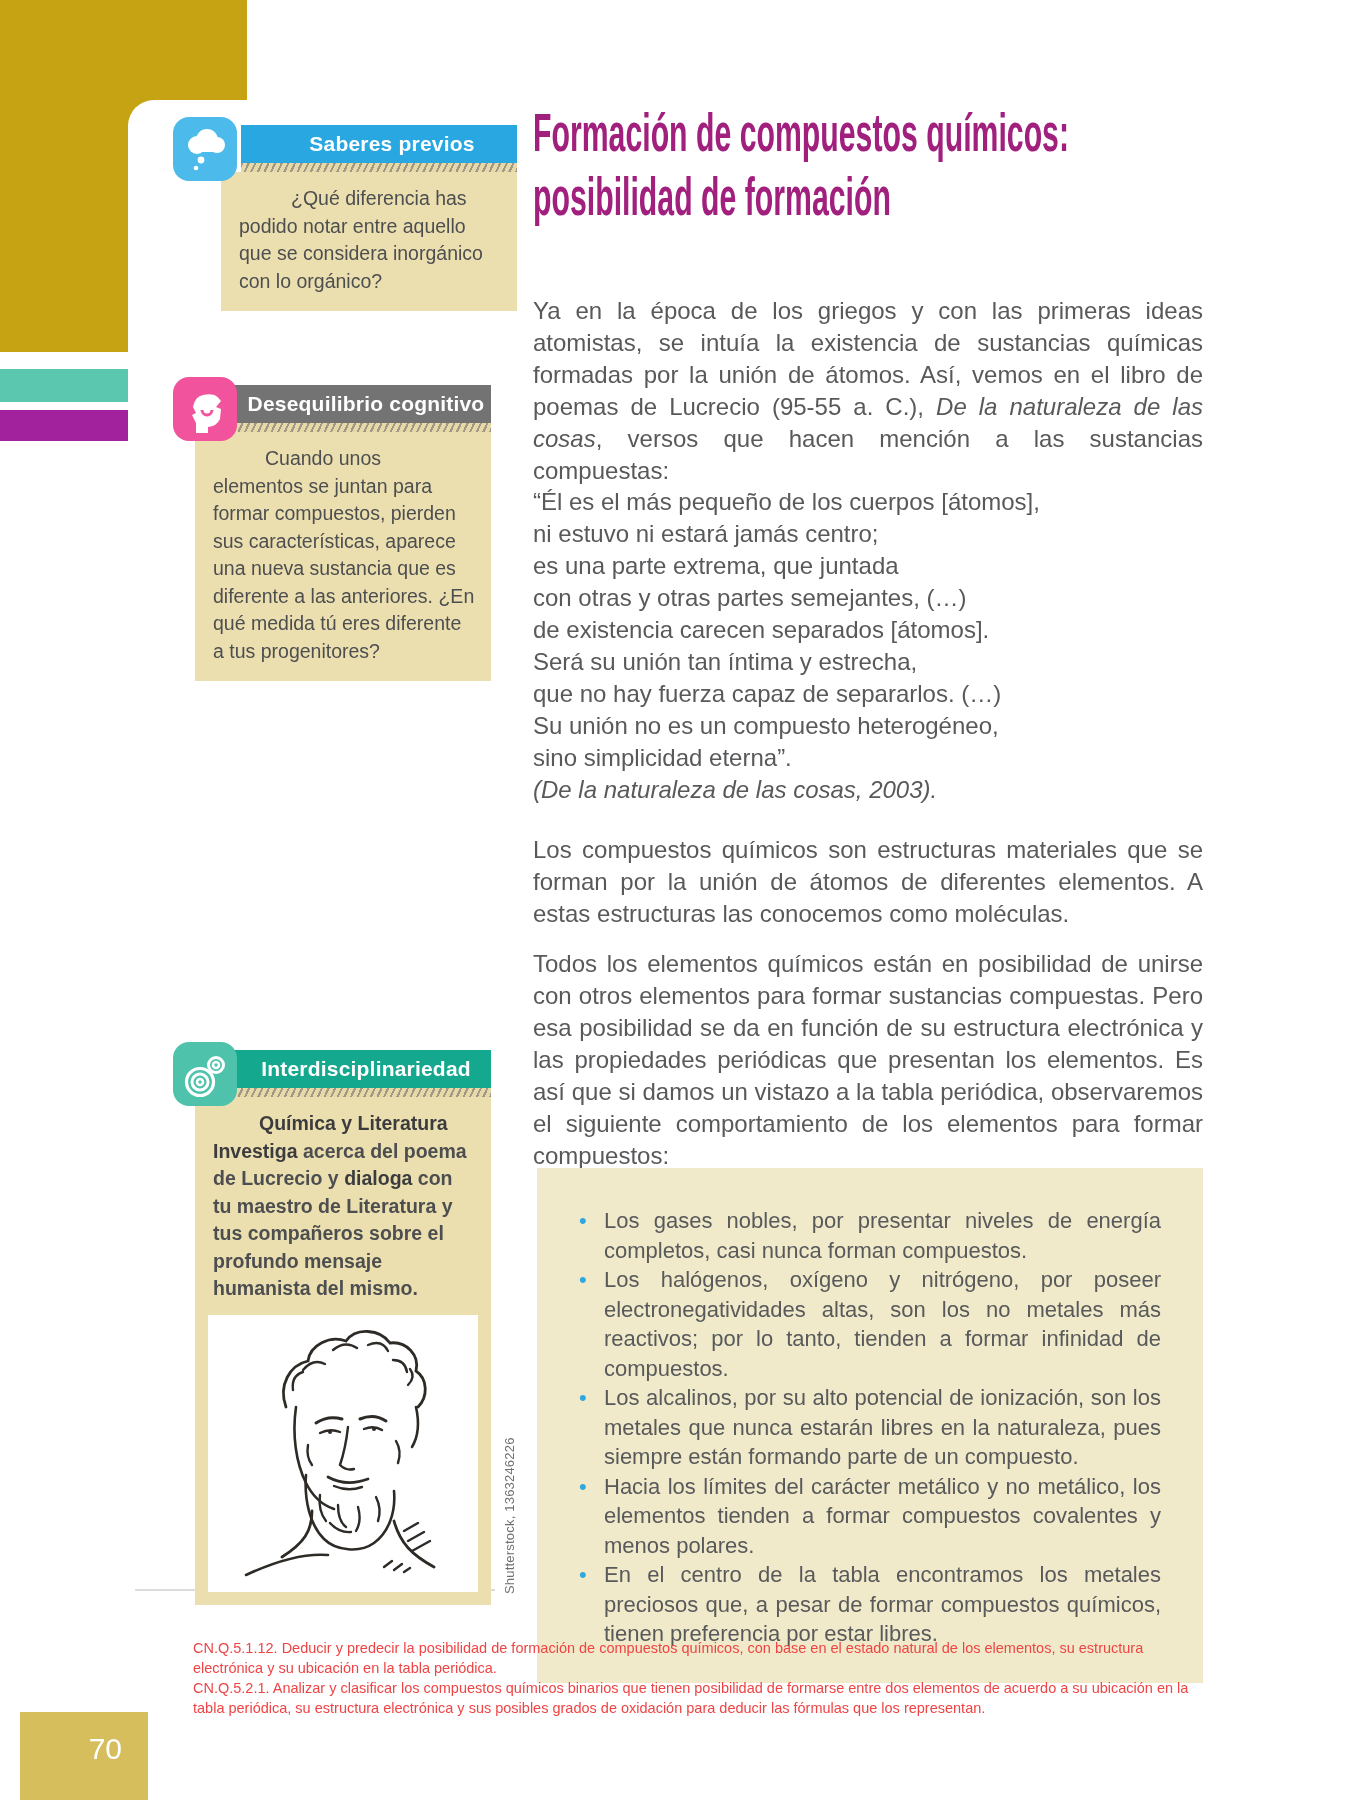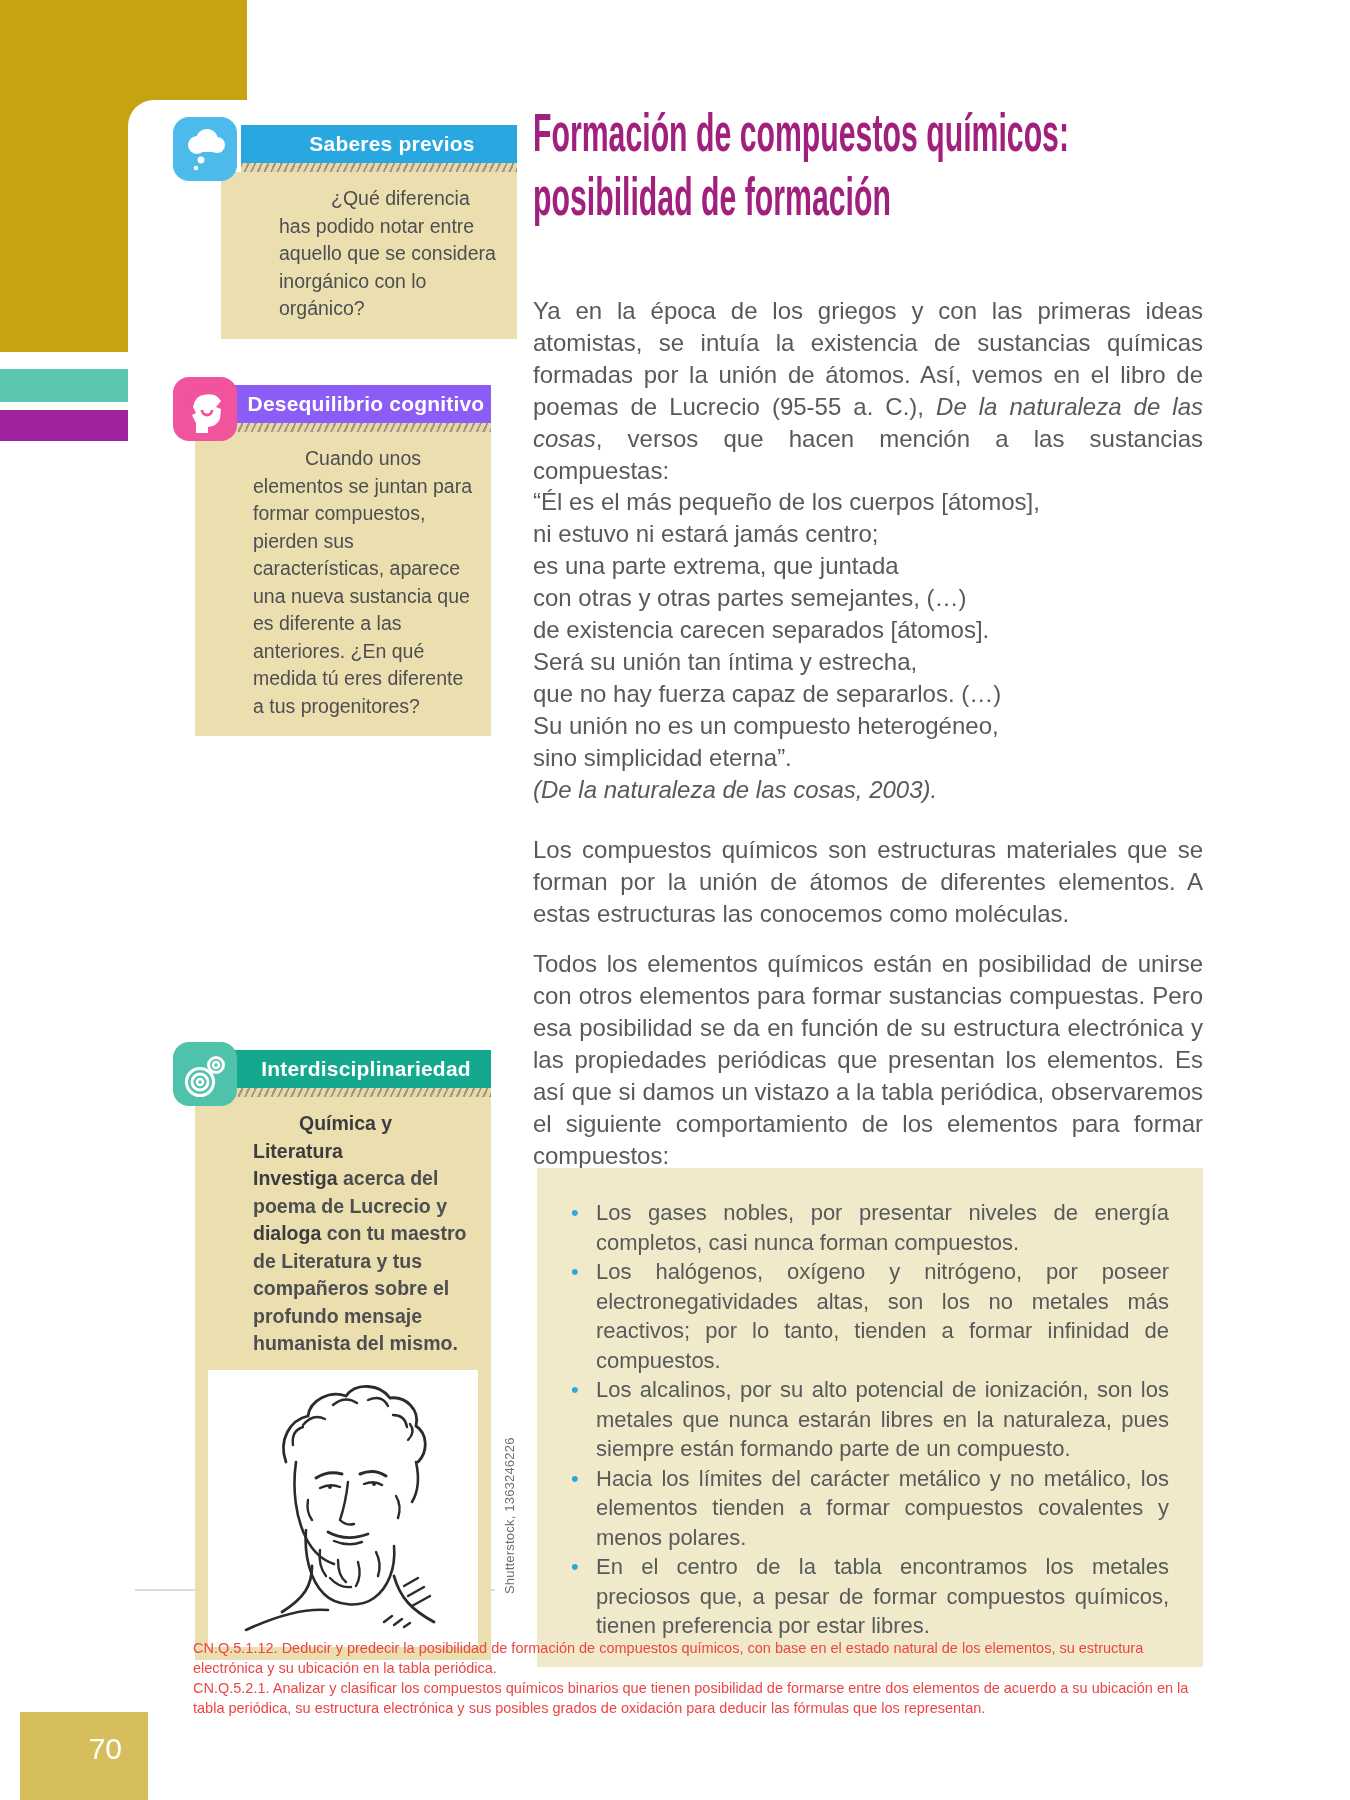--- a/index.html
+++ b/index.html
@@ -32,31 +32,31 @@
   }
   .icon-blue{background:#4CBAEA;}
   .icon-pink{background:#F1539C;}
   .icon-teal{background:#4FC2AB;}
   .note-head{
     margin-left:20px;height:38px;display:flex;align-items:center;justify-content:center;
     color:#fff;font-weight:bold;font-size:21px;position:relative;z-index:2;
     padding-left:26px;box-sizing:border-box;letter-spacing:0.2px;
   }
   .head-blue{background:#29A7E0;}
-  .head-pink{background:#8b5cf6;}
+  .head-pink{background:#737373;}
   .head-teal{background:#14A98F;}
   .note-hatch{
     margin-left:20px;height:9px;
     background:repeating-linear-gradient(115deg,rgba(86,66,34,0.55) 0 2px,#E6D9A8 2px 6px);
   }
   .note-body{
     background:#EBDFB0;padding:13px 16px 16px 18px;
     font-size:19.5px;line-height:27.5px;color:#4d4e50;
   }
-  .first-indent{text-indent:52px;display:block;margin-left:40px;}
+  .first-indent{text-indent:52px;display:block;}
   .note-body b,.note-body strong{color:#3c3c3e;}
   .portrait-wrap{background:#EBDFB0;padding:2px 13px 13px 13px;}
   .portrait{background:#ffffff;height:277px;overflow:hidden;}
   .credit{
     left:502px;top:1594px;transform:rotate(-90deg);transform-origin:0 0;
     font-size:13px;color:#6e7071;white-space:nowrap;letter-spacing:0.2px;
   }
 
   
   .main{left:533px;top:100px;width:670px;height:1600px;position:absolute;}
@@ -70,21 +70,21 @@
   }
   .poemtext{text-align:left;}
   #p1{top:195px;}
   #poem{top:386px;}
   #p2{top:734px;}
   #p3{top:848px;}
   .bullet-box{
     position:absolute;left:4px;top:1068px;width:666px;box-sizing:border-box;
     background:#F0EACA;padding:30px 34px 26px 32px;
   }
-  .bullet-box ul{margin:0;padding:0;list-style:none;}
+  .bullet-box ul{margin:8px;padding:0;list-style:none;}
   .bullet-box li{
     position:relative;padding-left:27px;font-size:22px;line-height:29.5px;
     color:#58595B;text-align:justify;
   }
   .bullet-box li::before{
     content:"\2022";position:absolute;left:2px;top:0;color:#2EA8DF;font-size:22px;
   }
 
   
   .footer{

